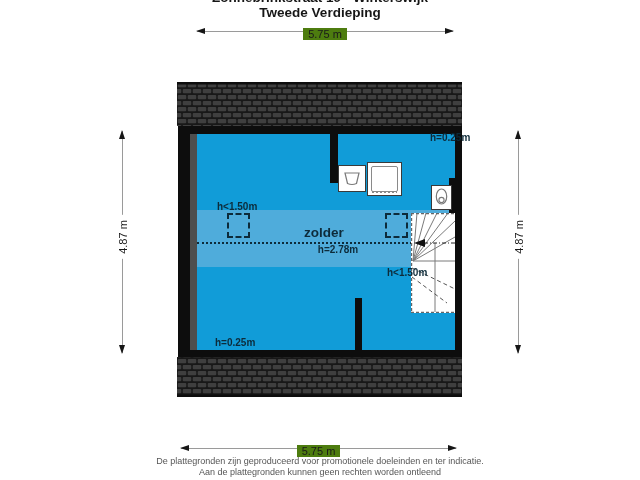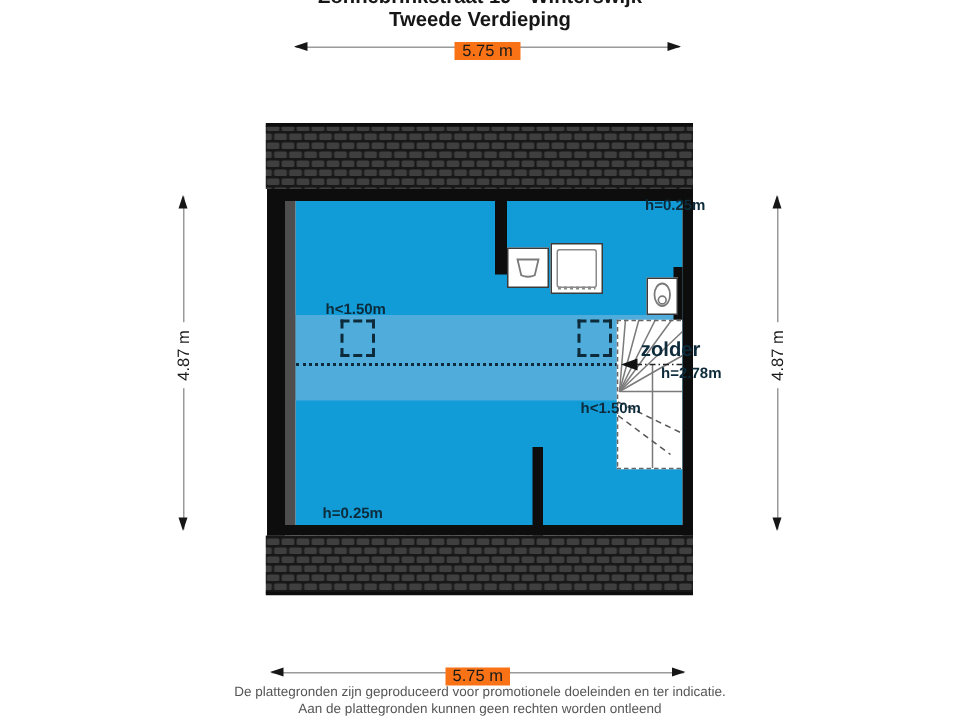--- a/index.html
+++ b/index.html
@@ -4,40 +4,40 @@
 <style>
   html,body{margin:0;padding:0;background:#fff;}
   .canvas{position:relative;width:640px;height:480px;background:#fff;overflow:hidden;
           font-family:"Liberation Sans","DejaVu Sans",sans-serif;}
   .abs{position:absolute;}
   
   .title{left:0;right:0;text-align:center;font-weight:bold;font-size:13.5px;color:#161616;}
   
   .dimline-h{height:1px;background:#9a9a9a;}
   .dimline-v{width:1px;background:#9a9a9a;}
-  .dimlabel{font-size:11px;color:#1a1a1a;background:#f97316;padding:0 5px;white-space:nowrap;}
+  .dimlabel{font-size:11px;color:#1a1a1a;background:#4d7c0f;padding:0 5px;white-space:nowrap;}
   .arr{width:0;height:0;border-style:solid;position:absolute;}
   .arr-l{border-width:3px 9px 3px 0;border-color:transparent #161616 transparent transparent;left:-1px;top:-3px;}
   .arr-r{border-width:3px 0 3px 9px;border-color:transparent transparent transparent #161616;right:-1px;top:-3px;}
   .arr-u{border-width:0 3px 9px 3px;border-color:transparent transparent #161616 transparent;top:-1px;left:-3px;}
   .arr-d{border-width:9px 3px 0 3px;border-color:#161616 transparent transparent transparent;bottom:-1px;left:-3px;}
   
   .wall{background:#0d0d0d;}
   .floor-main{background:#119CD8;}
   .floor-band{background:#4FACDB;}
   .gray-strip{background:#4e4e4e;}
   .dotted-line{border-top:2px dotted #0d2b3a;}
   .dashed-square{border:2px dashed #0d2b3a;box-sizing:border-box;}
   .fixture{background:#fff;border:1px solid #3a3a3a;box-sizing:border-box;}
   .washer-inner{position:absolute;inset:3px;border:1px solid #8a8a8a;border-radius:2px;}
   .washer-door{position:absolute;left:4px;right:4px;bottom:2px;height:2px;
                background:repeating-linear-gradient(90deg,#8a8a8a 0 2px,transparent 2px 4px);}
   .plan-label{font-weight:bold;color:#0d2b3a;font-size:10px;white-space:nowrap;margin-left:14px;}
   .room-label{font-weight:bold;color:#0d2b3a;font-size:13.5px;}
-  .centered-row{left:209px;width:258px;text-align:right;}
+  .centered-row{left:195px;width:258px;text-align:center;}
   
   .footer-line{left:0;right:0;text-align:center;font-size:9px;color:#565656;}
   .rot{display:inline-block;transform:rotate(-90deg);background:#fff;}
 </style>
 </head>
 <body>
 
 <div class="canvas">
 
   <div class="abs title" style="top:-10px;">Zonnebrinkstraat 19 - Winterswijk</div>

